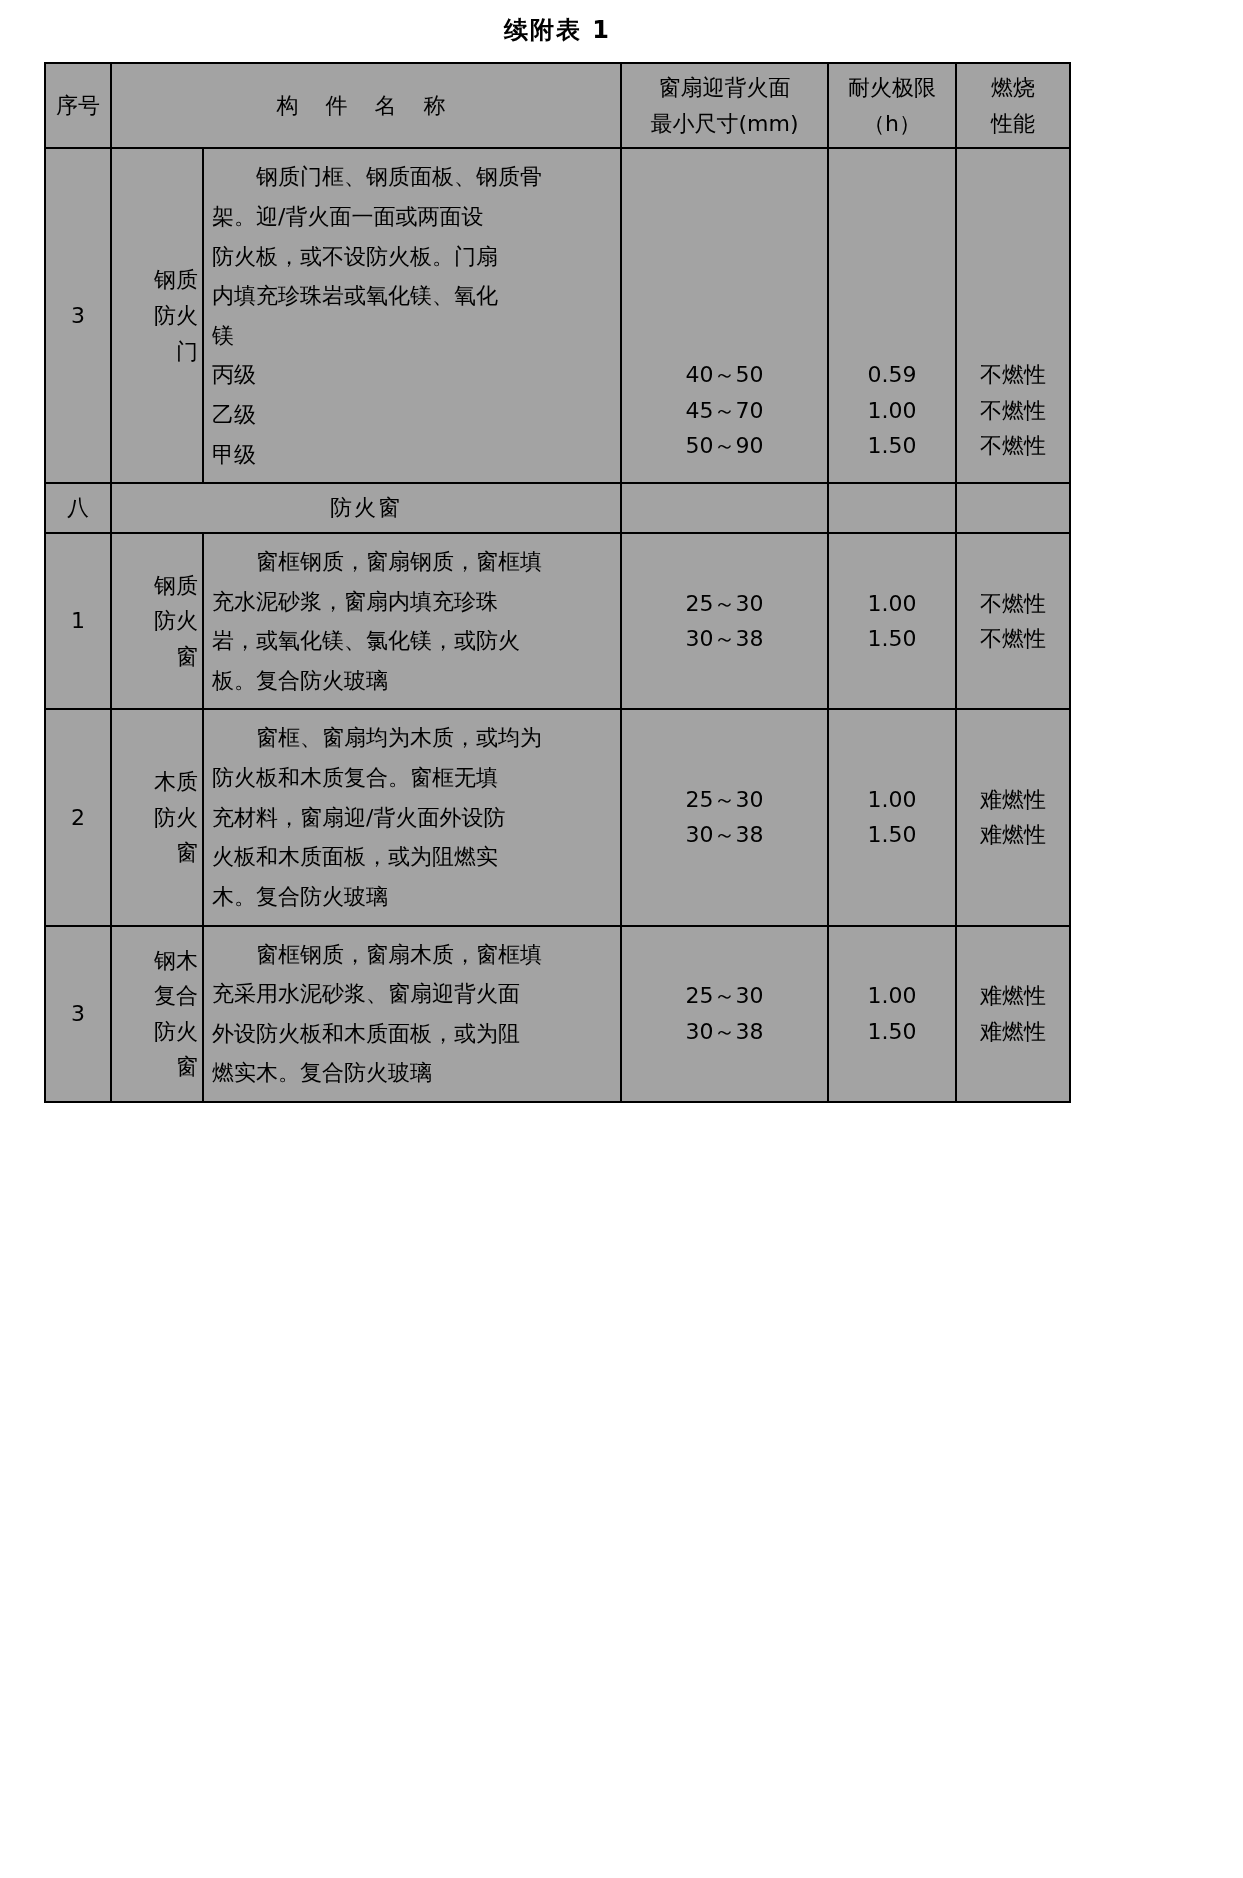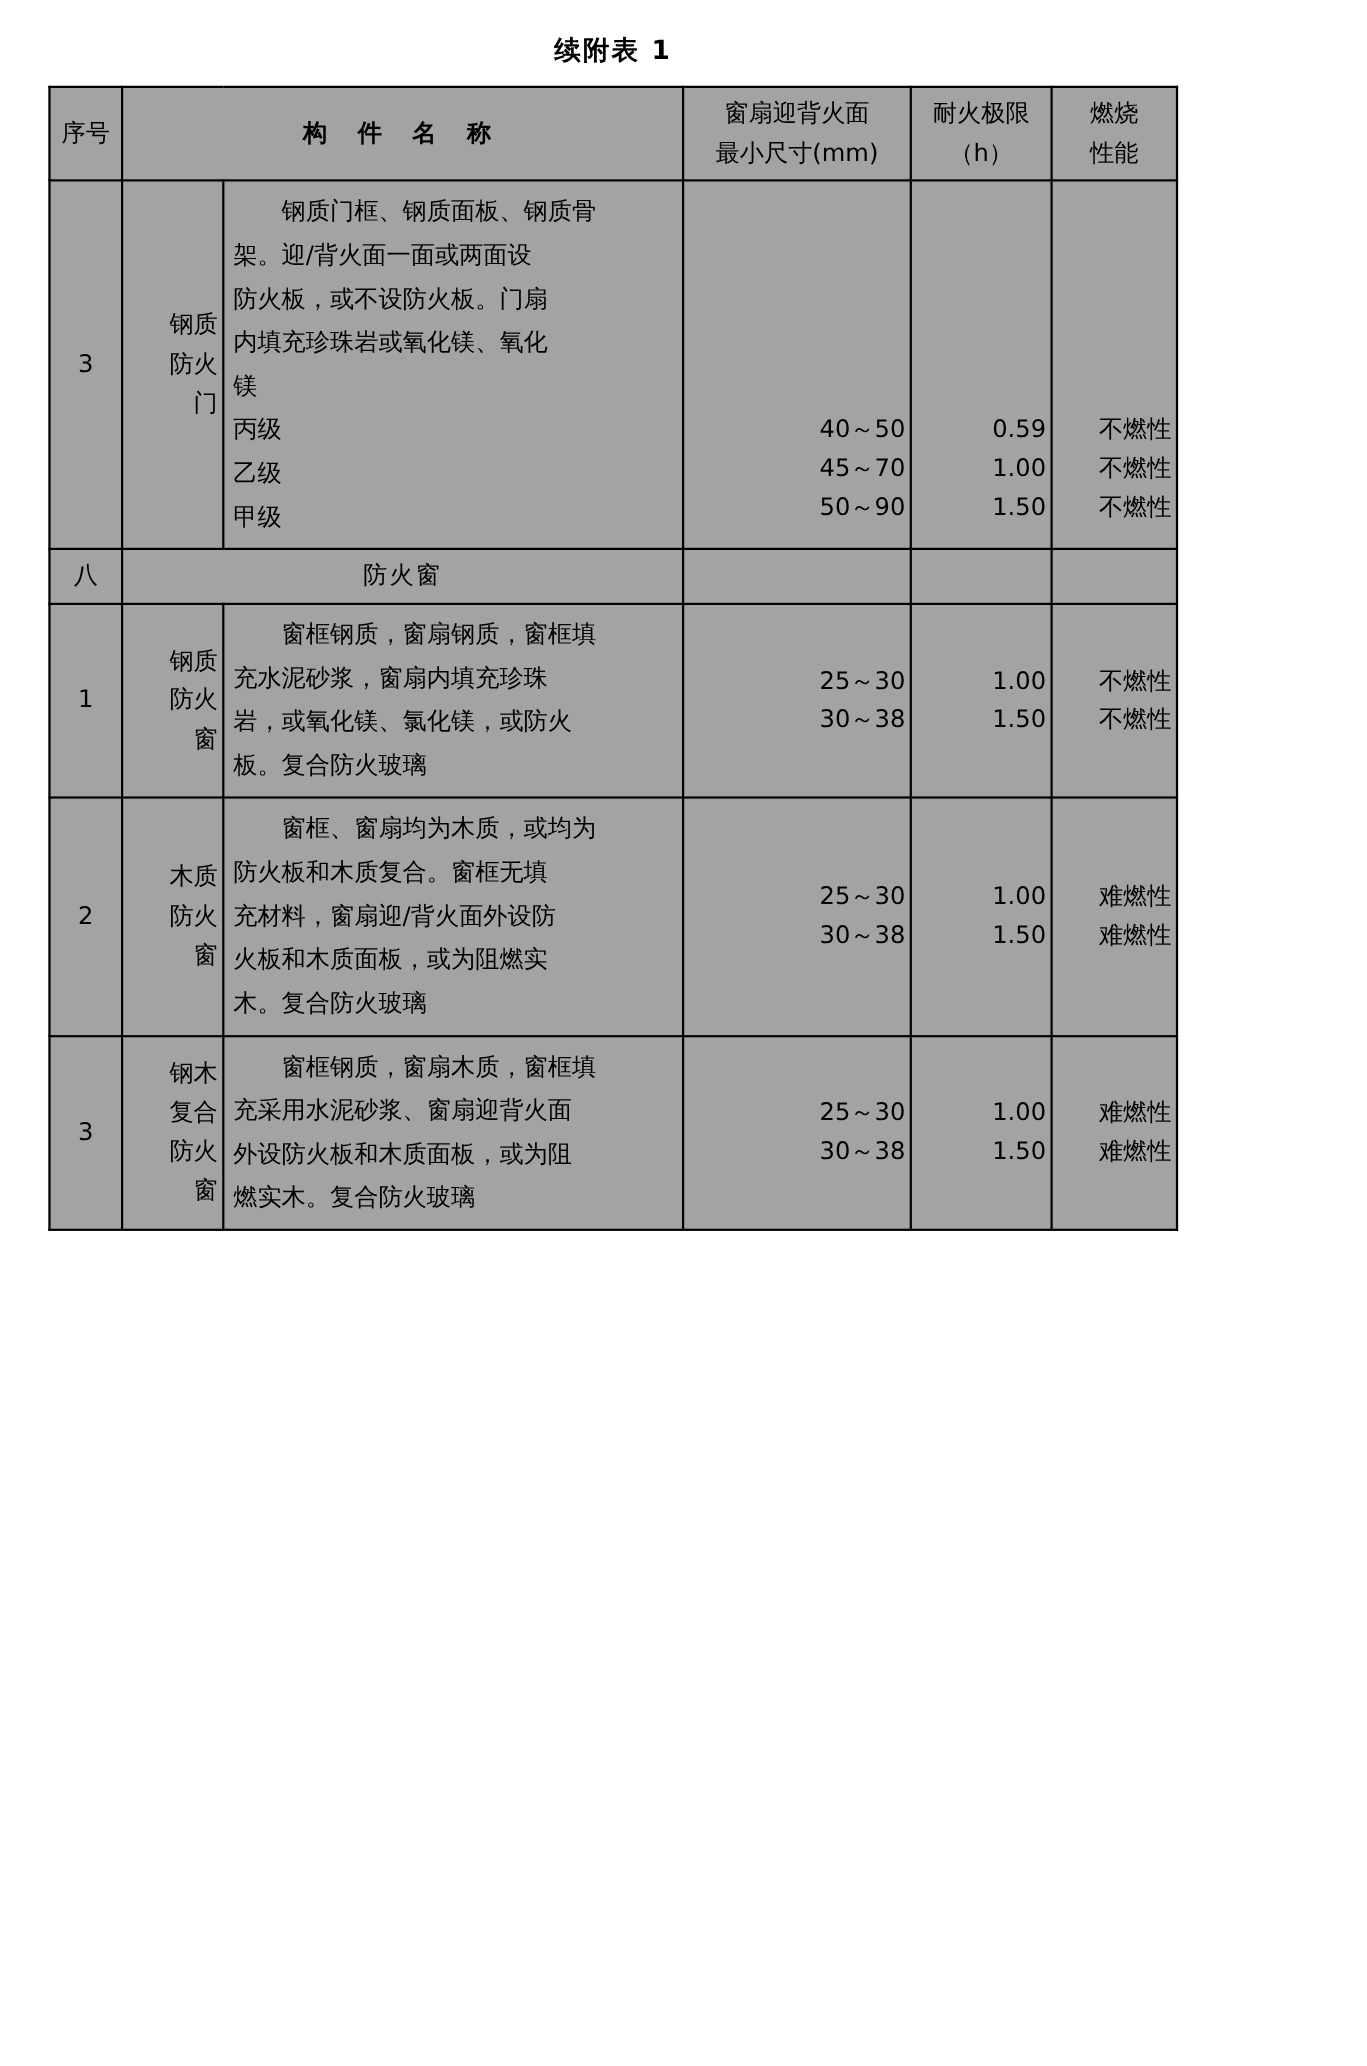--- a/index.html
+++ b/index.html
@@ -11,21 +11,21 @@
     width: 1243px;
     height: 1878px;
     font-family: "DejaVu Sans", "Liberation Sans", sans-serif;
     color: #000000;
     position: relative;
   }
   .page {
     width: 1115px;
     height: 1878px;
     box-sizing: border-box;
-    padding: 16px;
+    padding: 0;
     position: relative;
   }
   .doc-title {
     text-align: center;
     font-size: 24px;
     font-weight: bold;
     letter-spacing: 2px;
     padding-top: 14px;
     padding-bottom: 16px;
     font-family: "DejaVu Sans", "Liberation Sans", sans-serif;
@@ -54,21 +54,20 @@
   col.c-burn  { width: 114px; }
 
   .hdr {
     text-align: center;
     font-size: 22px;
     line-height: 1.55;
     padding: 12px 4px;
   }
   .hdr-spaced {
     letter-spacing: 10px;
-    font-weight: bold;
   }
   .ctr { text-align: center; }
   .vert-label {
     text-align: right;
     line-height: 1.5;
     font-size: 22px;
     padding: 4px 2px;
   }
   .desc {
     text-align: left;
@@ -80,21 +79,21 @@
     margin: 4px;
   }
   .indent {
     text-indent: 2em;
   }
   .grade-line {
     text-align: left;
     margin-top: 2px;
   }
   .num-stack {
-    text-align: right;
+    text-align: center;
     line-height: 1.72;
     font-size: 22px;
     margin-left: 14px;
   }
   .num-stack div { white-space: nowrap; }
   .blank-space { height: 1.72em; }
   .row-sec .sec-no {
     text-align: center;
     font-size: 22px;
   }

